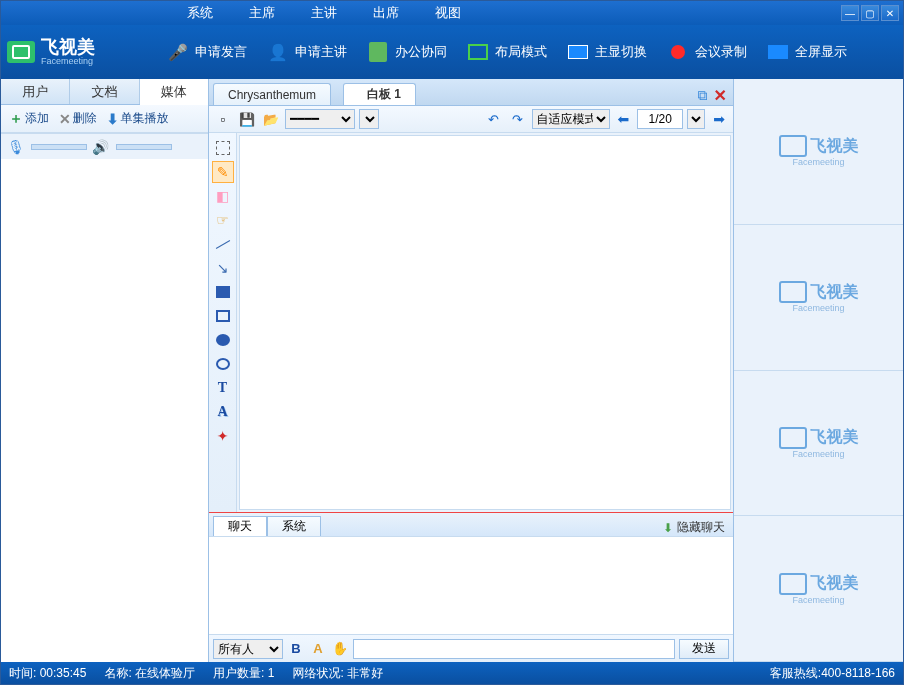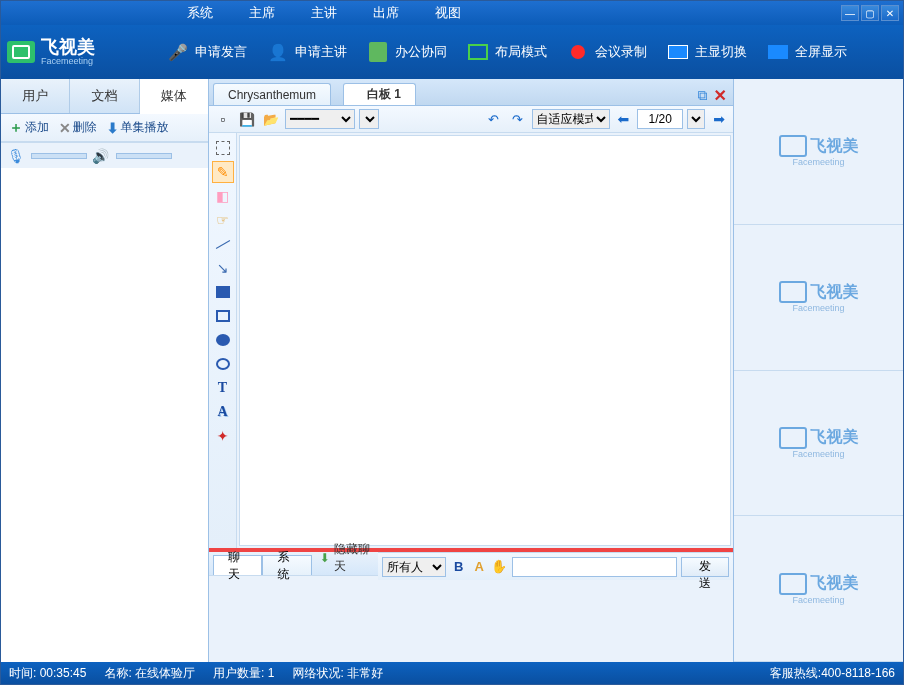--- a/index.html
+++ b/index.html
@@ -29,21 +29,21 @@
 .icon-layout-box { width:20px; height:16px; border:2px solid #4ad04a; display:inline-block;}
 .icon-monitor { width:20px; height:14px; background:#1a8aff; border:1px solid #fff;}
 .icon-rec { width:14px; height:14px; background:#ff2a2a; border-radius:50%;}
 .icon-full { width:20px; height:14px; background:#1a8aff;}
 
 
 .main { flex: 1; display: flex; min-height: 0; }
 
 
 .left-panel { width: 208px; border-right: 1px solid #9cc0e6; display: flex; flex-direction: column; background:#fff;}
-.lp-tabs { height: 35px; display: flex; background: linear-gradient(#e9f2fb,#d0e3f6); border-bottom:1px solid #9cc0e6;}
+.lp-tabs { height: 26px; display: flex; background: linear-gradient(#e9f2fb,#d0e3f6); border-bottom:1px solid #9cc0e6;}
 .lp-tab { flex:1; display:flex; align-items:center; justify-content:center; border-right:1px solid #b0cce8; cursor:pointer; font-size:13px; color:#333;}
 .lp-tab.active { background:#fff; border-bottom:1px solid #fff; margin-bottom:-1px; font-weight:normal;}
 .lp-tab:last-child { border-right:none;}
 .lp-actions { height:28px; display:flex; align-items:center; background:linear-gradient(#f4f9ff,#e6f0fa); border-bottom:1px solid #c7dbef; padding:0 4px; gap:2px;}
 .lp-action { display:flex; align-items:center; gap:2px; padding:2px 4px; cursor:pointer; color:#1a4a8a; font-size:12px;}
 .lp-action-icon { font-weight:bold; font-size:14px;}
 .lp-body { flex:1; padding:6px; font-size:12px; color:#333;}
 .lp-volume { height:26px; display:flex; align-items:center; gap:6px; padding:0 6px; border-top:1px solid #c7dbef; background:#eaf2fb;}
 .vol-icon { color:#3a8adb; font-size:14px;}
 .vol-bar { width:56px; height:6px; background:#cbe0f5; border:1px solid #9cc0e6;}
@@ -77,21 +77,21 @@
 .wb-rectf { width:14px; height:12px; background:#2a5ab0;}
 .wb-rect { width:14px; height:12px; border:2px solid #2a5ab0;}
 .wb-circf { width:14px; height:12px; background:#2a5ab0; border-radius:50%;}
 .wb-circ { width:14px; height:12px; border:2px solid #2a5ab0; border-radius:50%;}
 .wb-text { color:#1a4aa0; font-weight:bold; font-family:serif;}
 .wb-texta { color:#1a4aa0; font-weight:bold; font-family:serif; text-shadow:1px 1px 0 #a0c8f0;}
 .wb-laser { color:#d02a2a;}
 .whiteboard { flex:1; background:#fff; border:1px solid #c7dbef; margin:2px;}
 
 
-.chat-area { height:114px; display:flex; flex-direction:row; border-top:4px solid #ef4444;}
+.chat-area { height:150px; display:flex; flex-direction:column; border-top:1px solid #ef4444;}
 .chat-tabs { height:24px; background:linear-gradient(#e9f2fb,#d5e7fa); display:flex; align-items:flex-end; padding-left:4px; border-bottom:1px solid #c7dbef;}
 .chat-tab { height:20px; padding:0 14px; display:flex; align-items:center; background:linear-gradient(#f6fbff,#e6f1fb); border:1px solid #9cc0e6; border-bottom:none; cursor:pointer; font-size:12px;}
 .chat-tab.active { background:#fff;}
 .chat-hide { margin-left:auto; display:flex; align-items:center; gap:4px; padding:0 8px; cursor:pointer; font-size:12px; color:#333;}
 .chat-body { flex:1; background:#fff;}
 .chat-input-row { height:28px; display:flex; align-items:center; gap:4px; padding:0 4px; background:linear-gradient(#f0f7ff,#e4effa); border-top:1px solid #c7dbef;}
 .chat-target { height:20px; font-size:12px; border:1px solid #9cc0e6; width:70px;}
 .chat-fmt { width:18px; height:18px; display:flex; align-items:center; justify-content:center; cursor:pointer; font-size:13px;}
 .chat-input { flex:1; height:20px; border:1px solid #9cc0e6; font-size:12px; padding:0 4px;}
 .send-btn { height:20px; padding:0 12px; background:linear-gradient(#f6fbff,#e0ecf8); border:1px solid #9cc0e6; cursor:pointer; font-size:12px;}
@@ -150,29 +150,29 @@
       <span>办公协同</span>
     </div>
     <div class="tool-btn">
       <span class="tool-icon">
           <span class="icon-layout-box"></span>
         </span>
       <span>布局模式</span>
     </div>
     <div class="tool-btn">
       <span class="tool-icon">
+          <span class="icon-monitor"></span>
+        </span>
+      <span>主显切换</span>
+    </div>
+    <div class="tool-btn">
+      <span class="tool-icon">
           <span class="icon-rec"></span>
         </span>
       <span>会议录制</span>
-    </div>
-    <div class="tool-btn">
-      <span class="tool-icon">
-          <span class="icon-monitor"></span>
-        </span>
-      <span>主显切换</span>
     </div>
     <div class="tool-btn">
       <span class="tool-icon">
           <span class="icon-full"></span>
         </span>
       <span>全屏显示</span>
     </div>
   </div>
 
   <div class="main">

